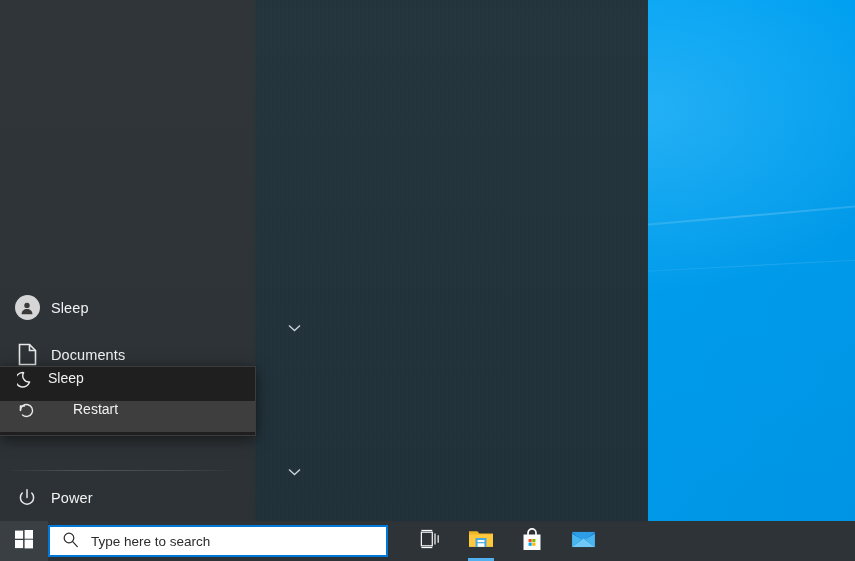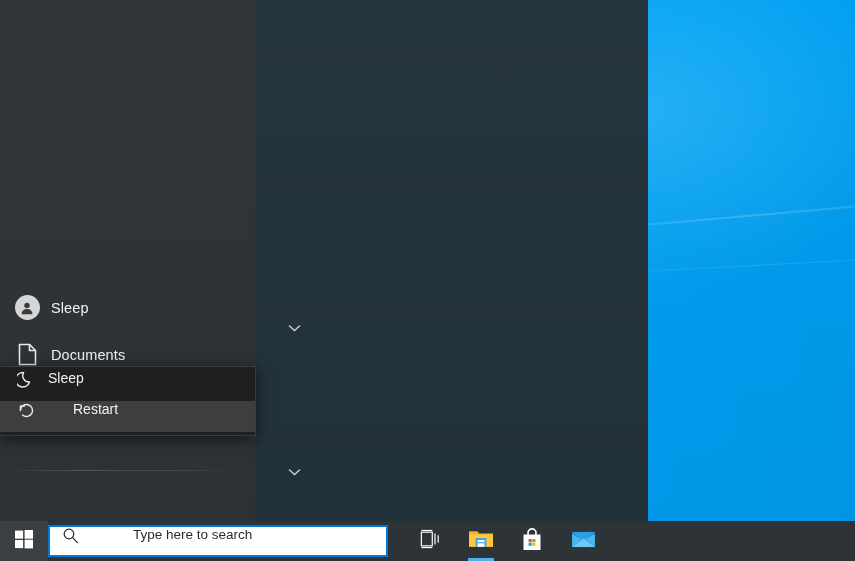--- a/index.html
+++ b/index.html
@@ -175,23 +175,22 @@
     align-items:center;
     justify-content:center;
     background:rgba(255,255,255,0.06);
   }
   #search-box {
     margin-left:0px;
     width:340px; height:32px;
     background:#ffffff;
     border:2px solid #0078d7;
     display:flex;
-    align-items:flex-start;
+    align-items:center;
     padding-left:12px;
-    gap:42px;
   }
   #search-placeholder {
     color:#2b2b2b;
     font-size:13.5px;
     padding-left:12px;
     white-space:nowrap;
   }
   .tb-icon {
     position:relative;
     width:40px; height:40px;
@@ -244,20 +243,31 @@
           <svg width="19" height="23" viewBox="0 0 19 23">
             <path d="M1.5 1.5h10l6 6v14h-16z" fill="none" stroke="#e8e8e8" stroke-width="1.6"></path>
             <path d="M11.5 1.5v6h6" fill="none" stroke="#e8e8e8" stroke-width="1.6"></path>
           </svg>
         </span>
         <span class="rail-label">Documents</span>
       </div>
 
       <div id="rail-divider"></div>
 
+      <div id="power-row">
+        <div class="rail-item">
+          <span class="rail-icon">
+            <svg width="20" height="20" viewBox="0 0 20 20">
+              <path d="M5.2 5.0a6.6 6.6 0 1 0 9.6 0" fill="none" stroke="#e8e8e8" stroke-width="1.5" stroke-linecap="round"></path>
+              <line x1="10" y1="1.8" x2="10" y2="9.4" stroke="#e8e8e8" stroke-width="1.5" stroke-linecap="round"></line>
+            </svg>
+          </span>
+          <span class="rail-label">Power</span>
+        </div>
+      </div>
     </div>
 
     <div id="tile-area">
       <div class="tile-chevron" id="chev-1">
         <svg width="13" height="8" viewBox="0 0 13 8">
           <path d="M1 1.5L6.5 6.5L12 1.5" fill="none" stroke="#c9d2d6" stroke-width="1.4"></path>
         </svg>
       </div>
       <div class="tile-chevron" id="chev-2">
         <svg width="13" height="8" viewBox="0 0 13 8">

